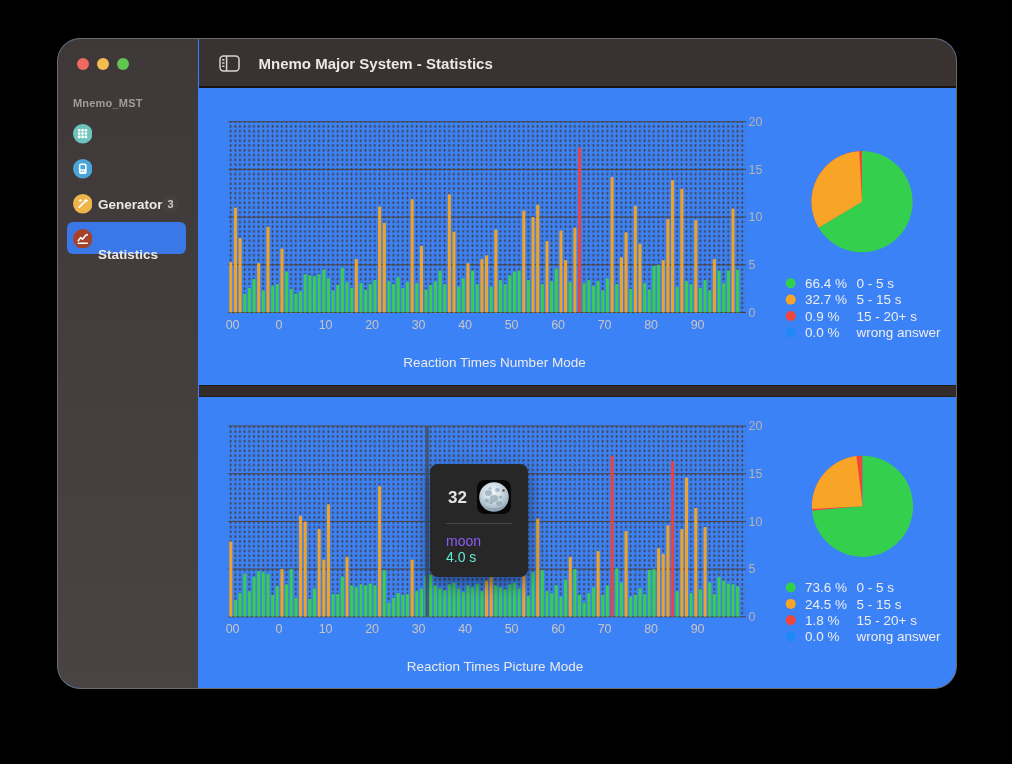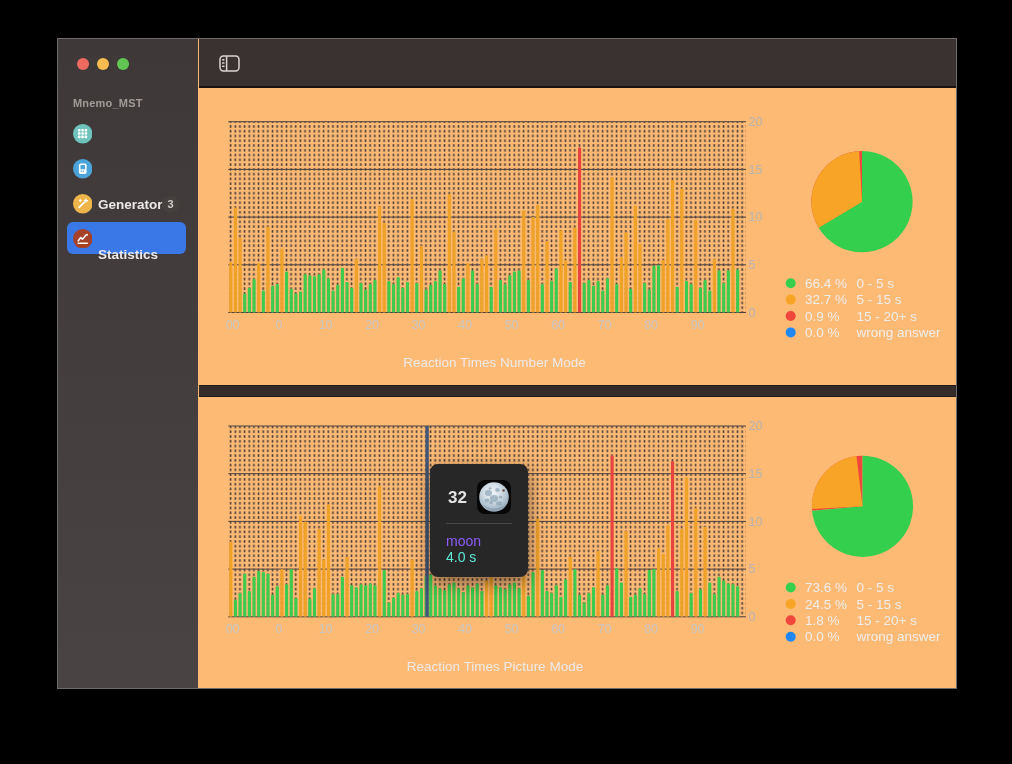--- a/index.html
+++ b/index.html
@@ -1,18 +1,18 @@
 <!DOCTYPE html>
 <html><head><meta charset="utf-8"><style>
 * {margin:0;padding:0;box-sizing:border-box;}
 html,body {width:1012px;height:764px;background:#000;overflow:hidden;
   font-family:"Liberation Sans",sans-serif; -webkit-font-smoothing:antialiased;}
 #page {position:absolute;left:0;top:0;width:1012px;height:764px;background:#000;}
-#win {position:absolute;left:57px;top:38px;width:900px;height:651px;border-radius:0;
-  background:#fdba74;border:1px solid #6e6a68;overflow:hidden;}
+#win {position:absolute;left:57px;top:38px;width:900px;height:651px;border-radius:23px;
+  background:#3b82f6;border:1px solid #6e6a68;overflow:hidden;}
 #sidebar {position:absolute;left:0;top:0;width:140px;height:651px;
   background:linear-gradient(#3e3938,#494443);}
 #titlebar {position:absolute;left:141px;top:0;width:759px;height:49px;background:#393231;
   border-bottom:2px solid #191413;}
 #band {position:absolute;left:141px;top:345.5px;width:759px;height:12px;background:#342c2a;
   border-top:1px solid #241c1a;border-bottom:1px solid #241c1a;}
 .tl {position:absolute;width:12px;height:12px;border-radius:6px;top:18.5px;}
 .sbrow {position:absolute;left:10px;width:120px;height:31px;color:#eae8e7;font-size:13.5px;
   font-weight:600;line-height:31px;}
 .sbrow .lbl {position:absolute;left:30px;top:0;}
@@ -89,20 +89,21 @@
  </div>
  <svg style="position:absolute;left:219px;top:55px" width="21" height="17" viewBox="0 0 21 17">
       <rect x="1" y="1" width="19" height="15" rx="3.4" fill="none" stroke="#d8d5d3" stroke-width="1.5"></rect>
       <line x1="7.6" y1="1" x2="7.6" y2="16" stroke="#d8d5d3" stroke-width="1.5"></line>
       <g fill="#d8d5d3">
         <rect x="3.1" y="4" width="2.4" height="1.6" rx="0.5"></rect>
         <rect x="3.1" y="7.2" width="2.4" height="1.6" rx="0.5"></rect>
         <rect x="3.1" y="10.4" width="2.4" height="1.6" rx="0.5"></rect>
       </g>
     </svg>
+ <div id="title">Mnemo Major System - Statistics</div>
  <svg width="1012" height="764" viewBox="0 0 1012 764" style="position:absolute;left:0;top:0;" font-family="'Liberation Sans',sans-serif">
       <defs>
         <pattern id="dots" x="228.3" y="0" width="4.65" height="4.77" patternUnits="userSpaceOnUse">
           <rect x="1.55" y="1.1" width="1.6" height="2.6" fill="#483c39"></rect>
         </pattern>
       </defs>
       <rect x="228.3" y="121.70" width="517.7" height="190.80" fill="url(#dots)"></rect>
       <line x1="228.3" y1="312.50" x2="746.0" y2="312.50" stroke="#4e4240" stroke-width="1"></line>
       <line x1="228.3" y1="264.80" x2="746.0" y2="264.80" stroke="#4e4240" stroke-width="1"></line>
       <line x1="228.3" y1="217.10" x2="746.0" y2="217.10" stroke="#4e4240" stroke-width="1"></line>

